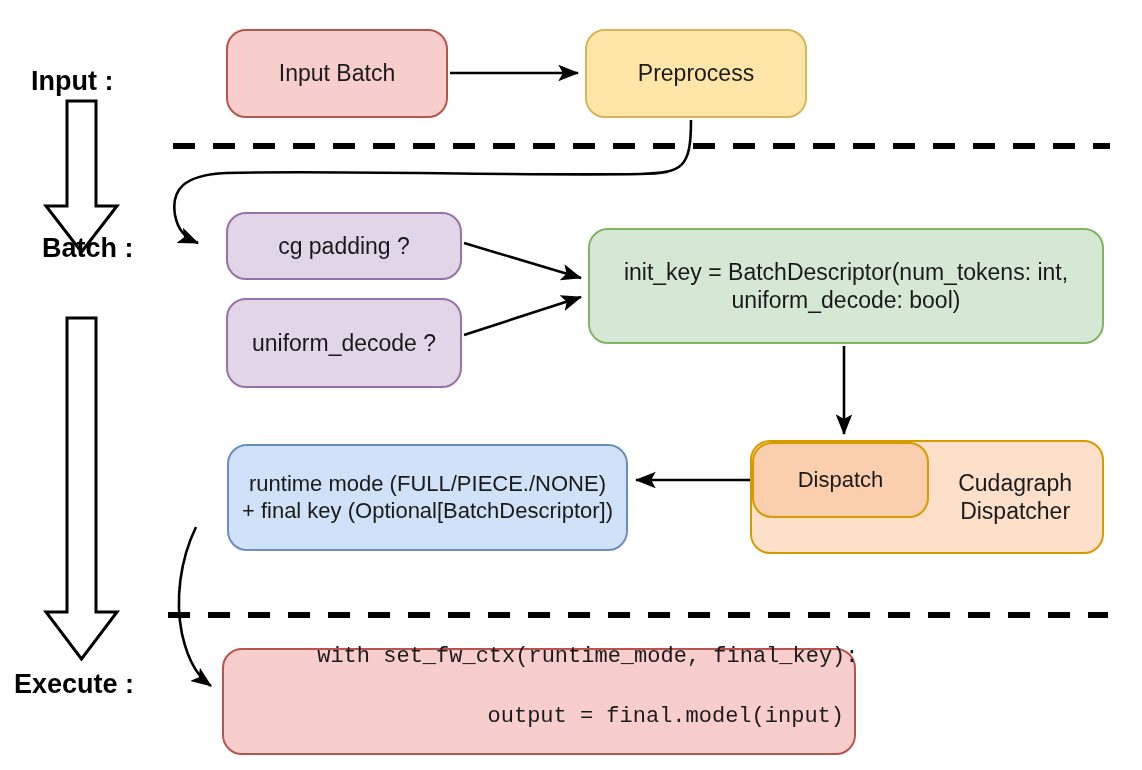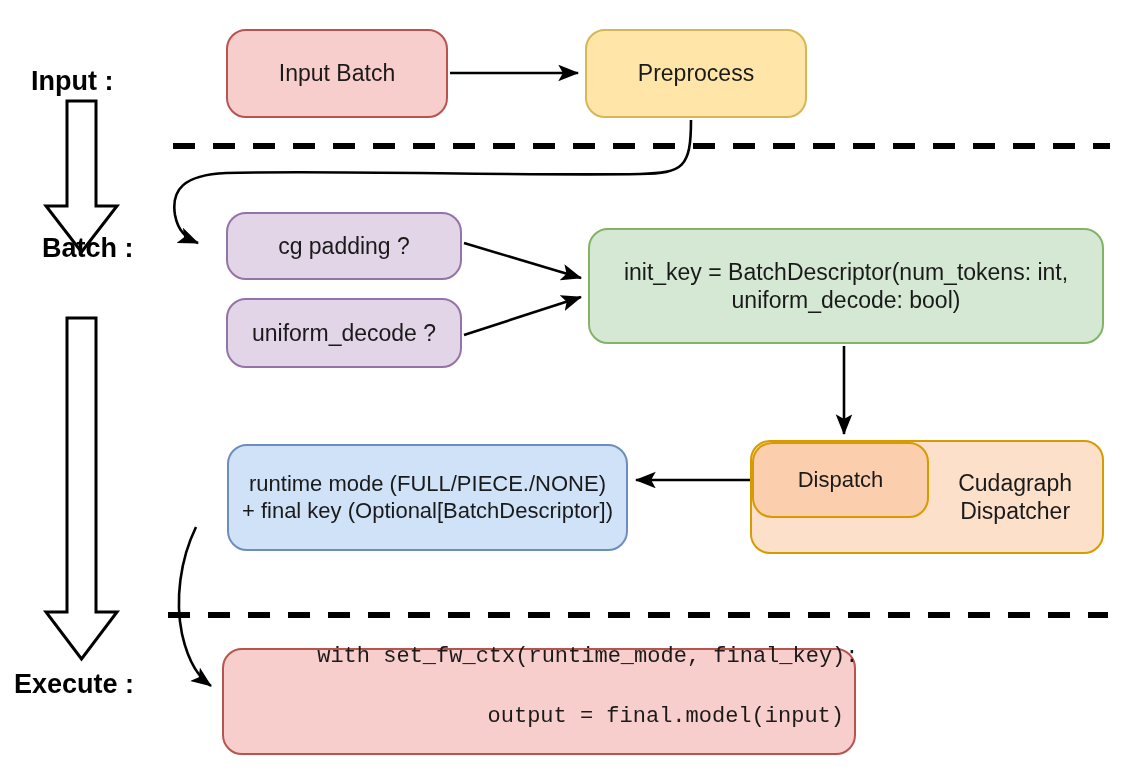--- a/index.html
+++ b/index.html
@@ -69,21 +69,21 @@
   }
   #node-preprocess {
     left: 585px; top: 29px; width: 222px; height: 89px;
     background: #ffe6a8; border-color: #d6b656;
   }
   #node-cg-padding {
     left: 226px; top: 212px; width: 236px; height: 68px;
     background: #e1d5e7; border-color: #9673a6;
   }
   #node-uniform-decode {
-    left: 226px; top: 298px; width: 236px; height: 70px;
+    left: 226px; top: 298px; width: 236px; height: 90px;
     background: #e1d5e7; border-color: #9673a6;
   }
   #node-init-key {
     left: 588px; top: 228px; width: 516px; height: 116px;
     background: #d5e8d4; border-color: #82b366;
   }
   #node-cudagraph-dispatcher {
     left: 750px; top: 440px; width: 354px; height: 114px;
     background: #fde0ca; border-color: #d79b00;
     align-items: center; justify-content: flex-end;

